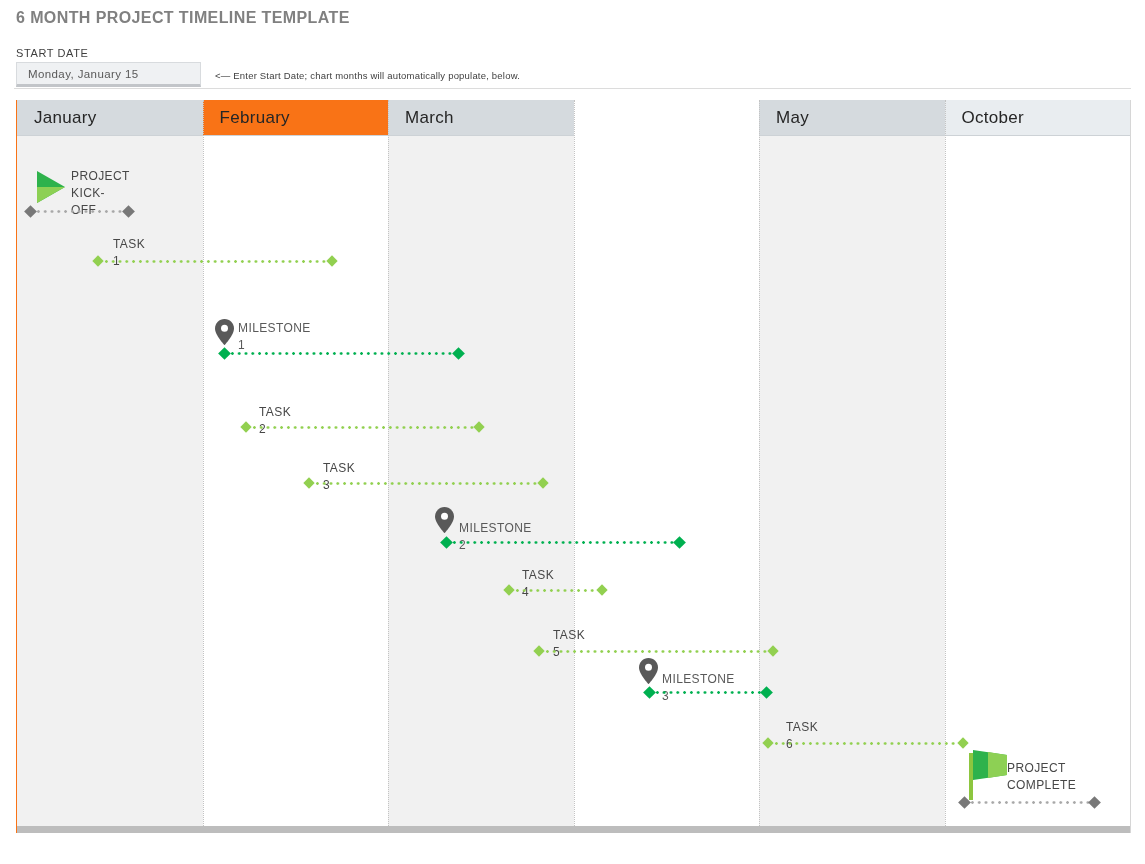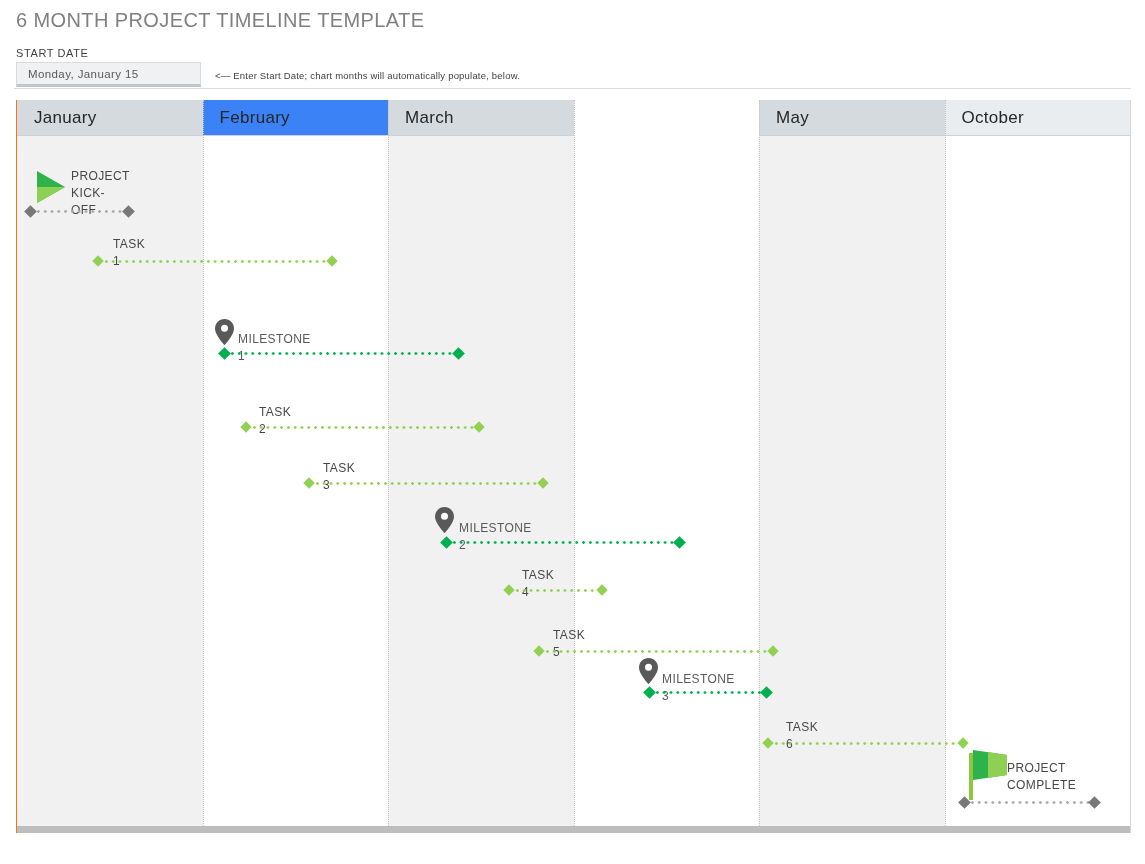--- a/index.html
+++ b/index.html
@@ -3,21 +3,21 @@
 <meta charset="utf-8">
 <style>
   html,body{margin:0;padding:0;background:#ffffff;}
   body{
     width:1145px;height:864px;position:relative;overflow:hidden;
     font-family:"Liberation Sans","DejaVu Sans",sans-serif;
     -webkit-font-smoothing:antialiased;
   }
   .abs{position:absolute;}
   .page-title{
-    left:16px;top:9px;font-size:20px;font-weight:normal;color:var(--title-text);
+    left:16px;top:9px;font-size:16px;font-weight:bold;color:var(--title-text);
     letter-spacing:.4px;
   }
   .sd-label{left:16px;top:47px;font-size:11px;color:#3f3f3f;letter-spacing:.6px;}
   .sd-input{
     left:16px;top:62px;width:172px;height:21px;
     background:#eff1f3;border:1px solid #d8dbde;border-bottom:3px solid #c2c5c9;
     font-family:inherit;font-size:11.5px;color:#595959;padding:0 0 0 11px;
     letter-spacing:.4px;outline:none;
   }
   .instruction{left:215px;top:70px;font-size:9.5px;color:#3f3f3f;letter-spacing:.2px;}
@@ -50,21 +50,21 @@
 <div class="abs page-title">6 MONTH PROJECT TIMELINE TEMPLATE</div>
 <div class="abs sd-label">START DATE</div>
 <input class="abs sd-input" type="text" value="Monday, January 15" style="">
 <div class="abs instruction">&lt;— Enter Start Date; chart months will automatically populate, below.</div>
 <div class="abs top-rule"></div>
 
 <div class="abs" id="chart">
     <div class="mcol" style="left: 0px; width: 185.5px; background: rgb(241, 241, 241);"></div>
     <div class="mhead" style="left: 0px; width: 185.5px; background: rgb(213, 218, 222);">January</div>
     <div class="mcol" style="left: 185.5px; width: 185.5px; background: rgb(255, 255, 255);"></div>
-    <div class="mhead" style="left: 185.5px; width: 185.5px; background: #3b82f6;">February</div>
+    <div class="mhead" style="left: 185.5px; width: 185.5px; background: #f97316;">February</div>
     <div class="mcol" style="left: 371px; width: 185.5px; background: rgb(241, 241, 241);"></div>
     <div class="mhead" style="left: 371px; width: 185.5px; background: rgb(213, 218, 222);">March</div>
     <div class="mcol" style="left: 556.5px; width: 185.5px; background: rgb(255, 255, 255);"></div>
     <div class="mcol" style="left: 742px; width: 185.5px; background: rgb(241, 241, 241);"></div>
     <div class="mhead" style="left: 742px; width: 185.5px; background: rgb(213, 218, 222);">May</div>
     <div class="mcol" style="left: 927.5px; width: 185.5px; background: rgb(255, 255, 255);"></div>
     <div class="mhead" style="left: 927.5px; width: 185.5px; background: rgb(233, 237, 240);">October</div>
     <div class="sep" style="left: 185.5px;"></div>
     <div class="sep" style="left: 371px;"></div>
     <div class="sep" style="left: 556.5px;"></div>
@@ -85,21 +85,21 @@
       <div class="ilabel" style="left: 96px; top: 136px;">TASK 1</div>
       <div class="tline" style="left: 86px; width: 224px; top: 159.5px; background-image: radial-gradient(circle, rgb(146, 208, 80) 1.3px, transparent 1.45px); background-size: 6.8px 3px;"></div>
       <div class="dia" style="left: 77px; top: 157px; width: 8px; height: 8px; background: rgb(146, 208, 80);"></div>
       <div class="dia" style="left: 311px; top: 157px; width: 8px; height: 8px; background: rgb(146, 208, 80);"></div>
     </div>
     <div class="item">
       <span class="iicon" style="left: 198px; top: 219px;"><svg width="19" height="26" viewBox="0 0 19 26">
           <path d="M9.5 0C4.25 0 0 4.2 0 9.4 0 16.2 9.5 26 9.5 26S19 16.2 19 9.4C19 4.2 14.75 0 9.5 0Z" fill="#595959"></path>
           <circle cx="9.5" cy="9.2" r="3.5" fill="#fff"></circle>
         </svg></span>
-      <div class="ilabel ms" style="left: 221px; top: 231px;">MILESTONE 1</div>
+      <div class="ilabel ms" style="left: 221px; top: 220px;">MILESTONE 1</div>
       <div class="tline" style="left: 212px; width: 224px; top: 251.5px; background-image: radial-gradient(circle, rgb(0, 176, 80) 1.3px, transparent 1.45px); background-size: 6.8px 3px;"></div>
       <div class="dia" style="left: 202.5px; top: 248.5px; width: 9px; height: 9px; background: rgb(0, 176, 80);"></div>
       <div class="dia" style="left: 436.5px; top: 248.5px; width: 9px; height: 9px; background: rgb(0, 176, 80);"></div>
     </div>
     <div class="item">
       <div class="ilabel" style="left: 242px; top: 304px;">TASK 2</div>
       <div class="tline" style="left: 234px; width: 223px; top: 325.5px; background-image: radial-gradient(circle, rgb(146, 208, 80) 1.3px, transparent 1.45px); background-size: 6.8px 3px;"></div>
       <div class="dia" style="left: 225px; top: 323px; width: 8px; height: 8px; background: rgb(146, 208, 80);"></div>
       <div class="dia" style="left: 458px; top: 323px; width: 8px; height: 8px; background: rgb(146, 208, 80);"></div>
     </div>

